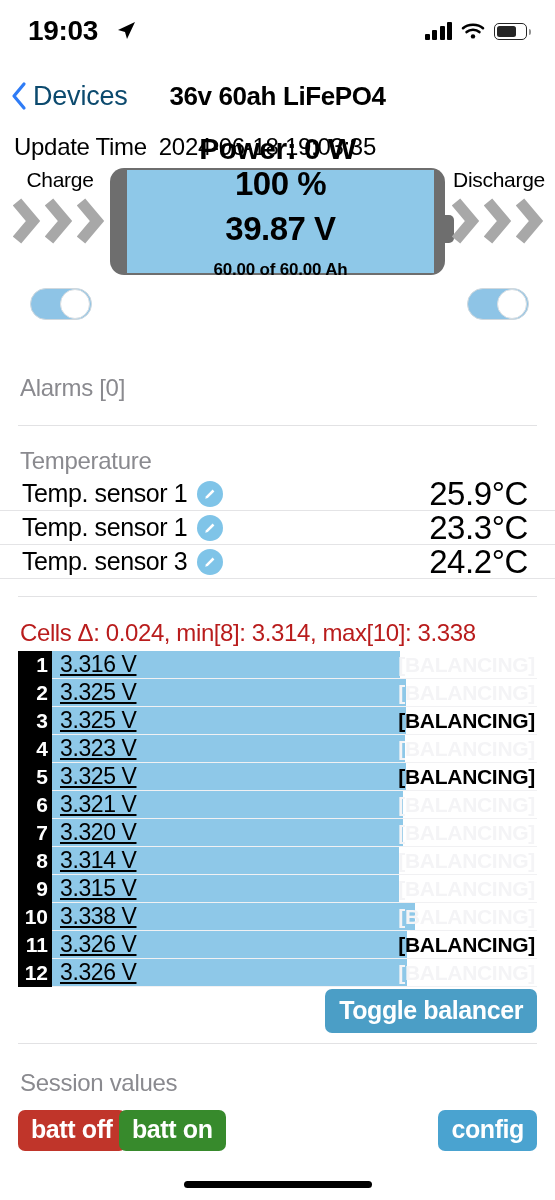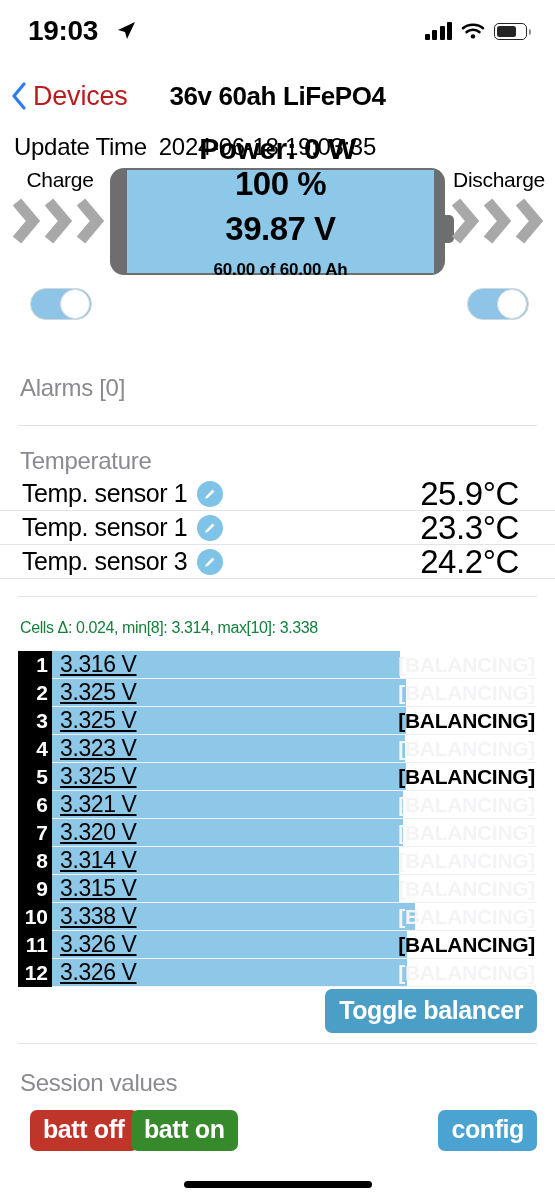--- a/index.html
+++ b/index.html
@@ -43,21 +43,21 @@
     width: 60%; background: #000; border-radius: 2.5px;
   }
 
   
   .nav-bar {
     position: absolute; top: 72px; left: 0; right: 0; height: 48px;
     display: flex; align-items: center;
   }
   .nav-back {
     display: flex; align-items: center; gap: 6px;
-    margin-left: 10px; color: #b91c1c; cursor: pointer;
+    margin-left: 10px; color: #0c4a6e; cursor: pointer;
   }
   .nav-back-label { font-size: 27px; letter-spacing: -0.2px; }
   .nav-title {
     position: absolute; left: 0; right: 0; text-align: center;
     font-size: 26px; font-weight: bold; letter-spacing: -0.4px;
     pointer-events: none;
   }
 
   
   .update-row {
@@ -122,35 +122,35 @@
     font-size: 24px; color: #8a8a8f; letter-spacing: -0.3px;
   }
   .hr {
     position: absolute; left: 18px; right: 18px; height: 1px; background: #e2e2e4;
   }
 
   
   .temp-list { position: absolute; top: 477px; left: 0; right: 0; }
   .temp-row {
     display: flex; align-items: center;
-    height: 34px; padding: 0 36px 0 22px;
+    height: 34px; padding: 0 27px 0 22px;
     border-bottom: 1px solid #e4e4e6;
     box-sizing: border-box;
   }
   .temp-name { font-size: 25px; letter-spacing: -0.4px; }
   .pencil {
     width: 26px; height: 26px; border-radius: 50%;
     background: #7fc4e8; margin-left: 10px;
     display: flex; align-items: center; justify-content: center;
     flex: 0 0 auto; cursor: pointer;
   }
   .temp-val { margin-left: auto; font-size: 33px; letter-spacing: -0.4px; }
 
   
-  .cells-head { position: absolute; top: 619px; left: 20px; font-size: 16px; color: #15803d; letter-spacing: -0.4px; }
+  .cells-head { position: absolute; top: 619px; left: 20px; font-size: 24px; color: #b91c1c; letter-spacing: -0.4px; }
   .cell-list { position: absolute; top: 651px; left: 18px; width: 519px; }
   .cell-row {
     position: relative; height: 28px; display: flex; align-items: center;
     border-bottom: 1px solid #f1f1f3;
     box-sizing: border-box;
   }
   .cell-idx {
     width: 34px; height: 28px; background: #000; color: #fff;
     font-size: 21px; font-weight: bold;
     display: flex; align-items: center; justify-content: flex-end;
@@ -169,21 +169,21 @@
     position: absolute; right: 2px; top: 0; height: 28px;
     display: flex; align-items: center;
     font-size: 21px; font-weight: bold; letter-spacing: -0.3px;
   }
   .cell-bal.on { color: #000; }
   .cell-bal.off { color: #f4f4f6; }
 
   .btn {
     border: none; border-radius: 7px; color: #fff;
     font-family: "Liberation Sans", sans-serif;
-    font-weight: bold; cursor: pointer; margin-left: 12px;
+    font-weight: bold; cursor: pointer;
   }
   .btn-balancer {
     position: absolute; top: 989px; right: 18px;
     background: #4b9ec6; font-size: 25px; letter-spacing: -0.4px;
     padding: 7px 14px 8px;
   }
 
   .btn-small { font-size: 25px; letter-spacing: -0.4px; padding: 5px 13px 7px; }
   .btn-off { position: absolute; top: 1110px; left: 18px; background: #c0352a; }
   .btn-on { position: absolute; top: 1110px; left: 119px; background: #378a2c; }

